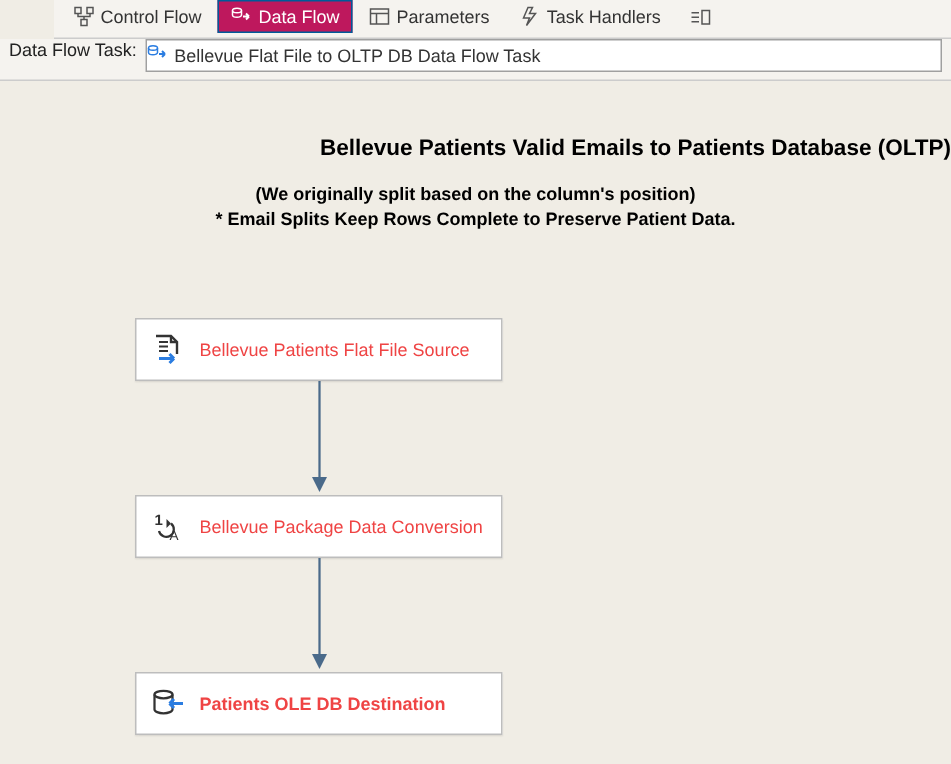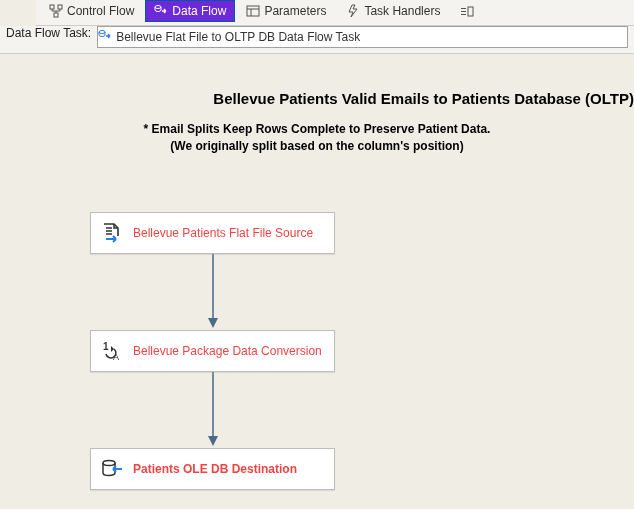--- a/index.html
+++ b/index.html
@@ -26,21 +26,21 @@
     display: flex;
     align-items: center;
     height: 22px;
     padding: 0 8px;
     gap: 4px;
     border: 1px solid transparent;
     cursor: pointer;
     color: #333;
   }
   .tab.active {
-    background: #6d28d9;
+    background: #be185d;
     color: #fff;
     border: 1px solid #005a99;
   }
   .tab .icon { width: 14px; height: 14px; display: flex; align-items: center; justify-content: center; }
   .taskbar {
     display: flex;
     align-items: flex-start;
     height: 28px;
     background: #f5f3ef;
     border-bottom: 1px solid #ccc;
@@ -155,22 +155,22 @@
     </span>
     <span>Bellevue Flat File to OLTP DB Data Flow Task</span>
   </div>
 </div>
 
 <div class="canvas">
 
   <div class="title-block">
     <div class="title-main">Bellevue Patients Valid Emails to Patients Database (OLTP)</div>
     <div class="title-sub">
+      <div>(We originally split based on the column's position)</div>
       <div>* Email Splits Keep Rows Complete to Preserve Patient Data.</div>
-      <div>(We originally split based on the column's position)</div>
     </div>
   </div>
 
   <div class="node" style="left:90px; top:158px; width:245px;">
     <span class="node-icon">
       <svg width="22" height="22" viewBox="0 0 22 22">
         <path d="M3 2 L13 2 L17 6 L17 14" fill="none" stroke="#333" stroke-width="1.6"></path>
         <path d="M13 2 L13 6 L17 6" fill="none" stroke="#333" stroke-width="1.6"></path>
         <path d="M5 6 L11 6 M5 9 L11 9 M5 12 L11 12" stroke="#333" stroke-width="1.3"></path>
         <path d="M5 17 L15 17 M15 17 L12 14 M15 17 L12 20" fill="none" stroke="#2b7de1" stroke-width="2"></path>

